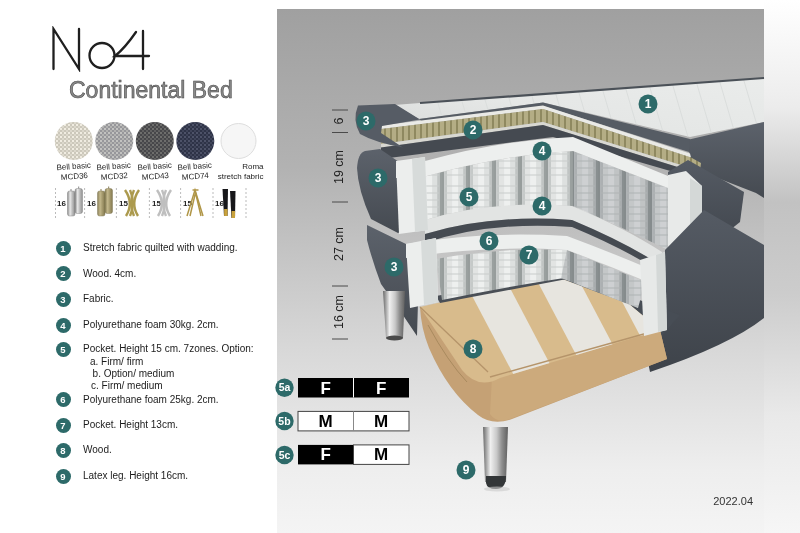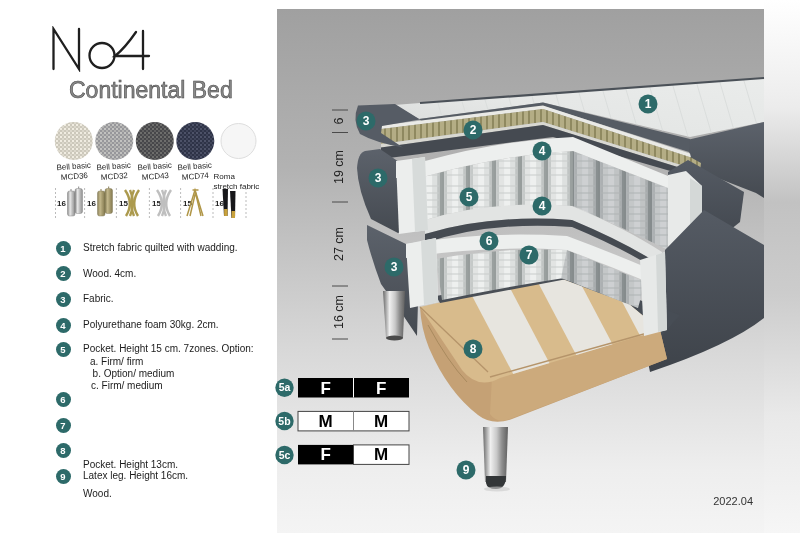--- a/index.html
+++ b/index.html
@@ -58,21 +58,21 @@
 <circle cx="195.3" cy="141" r="19" fill="url(#w4)"></circle>
 
 <circle cx="238.5" cy="141" r="17.5" fill="#f6f6f6" stroke="#dedede" stroke-width="1"></circle>
 </svg>
 
 <div class="abs" style="left:40px;top:160px;width:230px;height:26px;font-size:8px;line-height:9.5px;color:#222;">
 <div class="abs" style="left:13.8px;top:2px;width:40px;text-align:center;transform:rotate(-4deg);">Bell basic<br>MCD36</div>
 <div class="abs" style="left:54.3px;top:2px;width:40px;text-align:center;transform:rotate(-4deg);">Bell basic<br>MCD32</div>
 <div class="abs" style="left:94.8px;top:2px;width:40px;text-align:center;transform:rotate(-4deg);">Bell basic<br>MCD43</div>
 <div class="abs" style="left:135.3px;top:2px;width:40px;text-align:center;transform:rotate(-4deg);">Bell basic<br>MCD74</div>
-<div class="abs" style="left:173.5px;top:12px;width:50px;text-align:left;">Roma<br>stretch fabric</div>
+<div class="abs" style="left:173.5px;top:2px;width:50px;text-align:right;">Roma<br>stretch fabric</div>
 </div>
 
 <svg class="abs" style="left:40px;top:184px;" width="230" height="38" viewBox="40 184 230 38">
 <defs>
 <linearGradient id="chrm" x1="0" y1="0" x2="1" y2="0">
           <stop offset="0" stop-color="#8a8a8a"></stop>
           <stop offset="0.35" stop-color="#e8e8e8"></stop>
           <stop offset="0.6" stop-color="#c2c2c2"></stop>
           <stop offset="1" stop-color="#909090"></stop>
         </linearGradient>
@@ -155,26 +155,27 @@
 <div class="num" style="left:55.5px;top:317.5px;">4</div>
 <div class="li" style="top:318.7px;">Polyurethane foam 30kg. 2cm.</div>
 
 <div class="num" style="left:55.5px;top:342px;">5</div>
 <div class="li" style="top:343.2px;">Pocket. Height 15 cm. 7zones. Option:</div>
 <div class="li" style="left:90px;top:356px;">a. Firm/ firm</div>
 <div class="li" style="left:92.6px;top:367.8px;">b. Option/ medium</div>
 <div class="li" style="left:91px;top:379.6px;">c. Firm/ medium</div>
 
 <div class="num" style="left:55.5px;top:392.4px;">6</div>
+<div class="li" style="top:393.6px;">Polyurethane foam 25kg. 2cm.</div>
 
 <div class="num" style="left:55.5px;top:418px;">7</div>
-<div class="li" style="top:419.2px;margin-top:40px;">Pocket. Height 13cm.</div>
+<div class="li" style="top:419.2px;">Pocket. Height 13cm.</div>
 
 <div class="num" style="left:55.5px;top:443px;">8</div>
-<div class="li" style="top:444.2px;margin-top:44px;">Wood.</div>
+<div class="li" style="top:444.2px;">Wood.</div>
 
 <div class="num" style="left:55.5px;top:468.7px;">9</div>
 <div class="li" style="top:469.9px;">Latex leg. Height 16cm.</div>
 
 <svg id="panel" class="abs" style="left:270px;top:0;" width="530" height="533" viewBox="270 0 530 533">
 <defs>
 <linearGradient id="bgg" x1="0" y1="0" x2="0" y2="1">
 <stop offset="0" stop-color="#a0a0a0"></stop>
           <stop offset="0.3" stop-color="#b2b2b2"></stop>
           <stop offset="0.65" stop-color="#d8d8d8"></stop>

